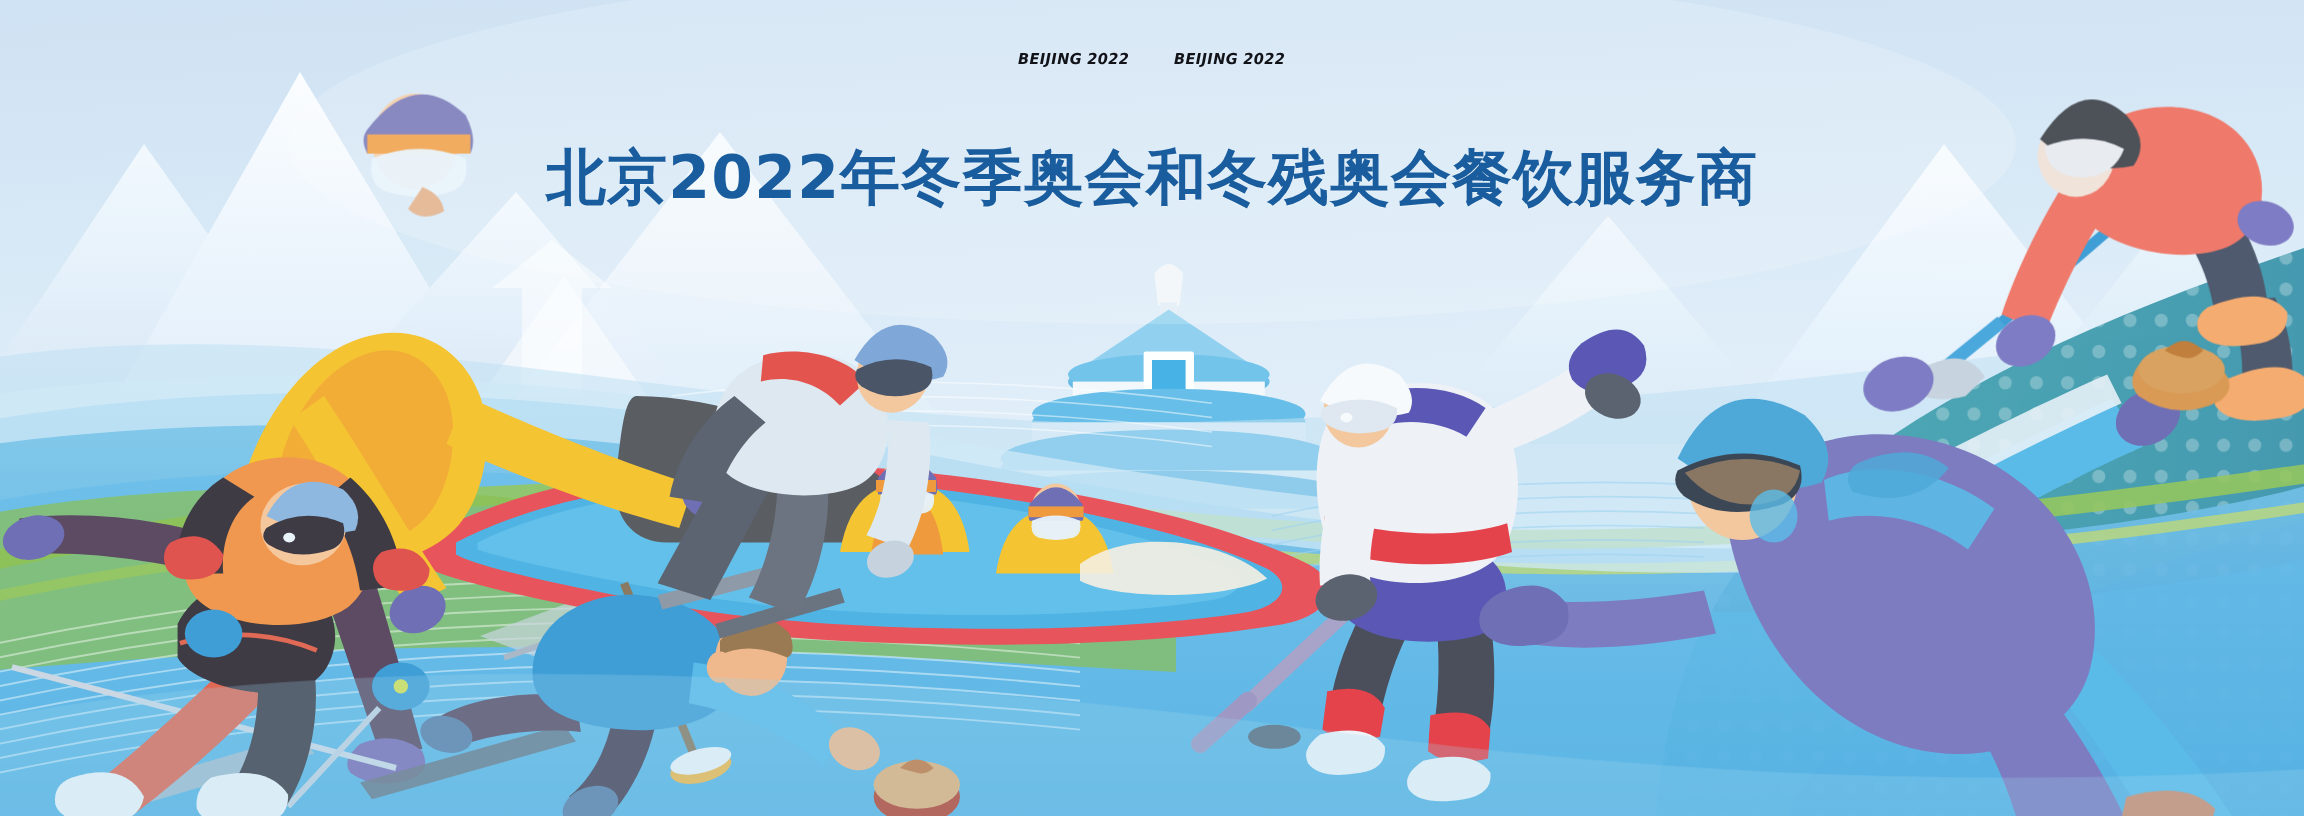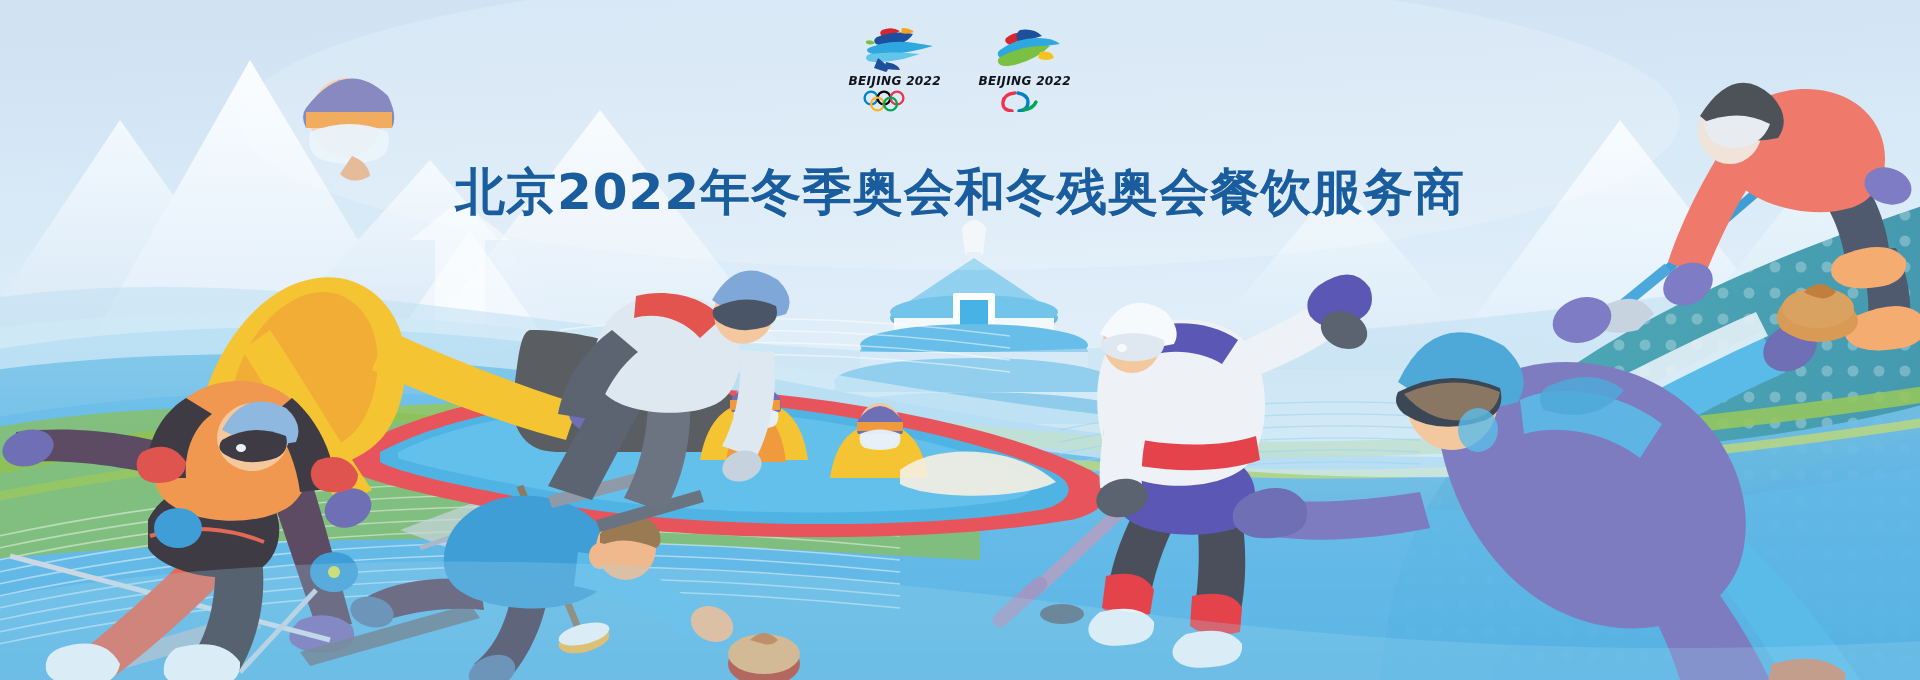--- a/index.html
+++ b/index.html
@@ -35,38 +35,37 @@
   }
   #headline .txt {
     display: inline-block;
     font-family: "DejaVu Sans", "Liberation Sans", sans-serif;
     font-weight: bold;
     font-size: 50px;
     letter-spacing: 1px;
     color: #1a5d9e;
     line-height: 1.05;
     text-shadow: 0 1px 0 rgba(255,255,255,0.35);
-    margin-top: 44px;
   }
   
   #logos {
     position: absolute;
     left: 0;
     top: 24px;
     width: 1920px;
     display: flex;
     justify-content: center;
     align-items: flex-start;
     gap: 34px;
     z-index: 45;
   }
   .logo-block {
     width: 96px;
     display: flex;
-    flex-direction: column;
+    flex-direction: row;
     align-items: center;
   }
   .logo-mark { height: 48px; }
   .logo-word {
     font-family: "DejaVu Sans", "Liberation Sans", sans-serif;
     font-weight: bold;
     font-style: italic;
     font-size: 12.5px;
     letter-spacing: 0.3px;
     color: #111318;

